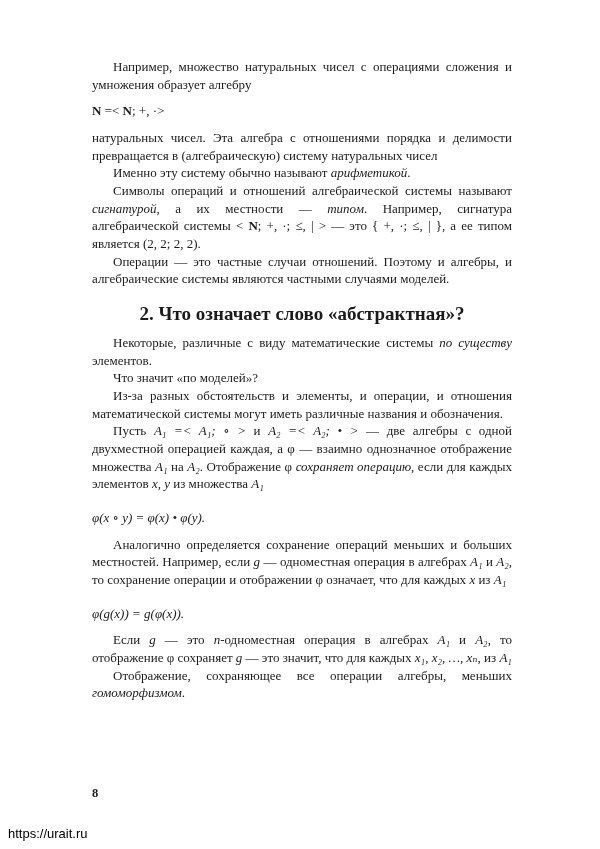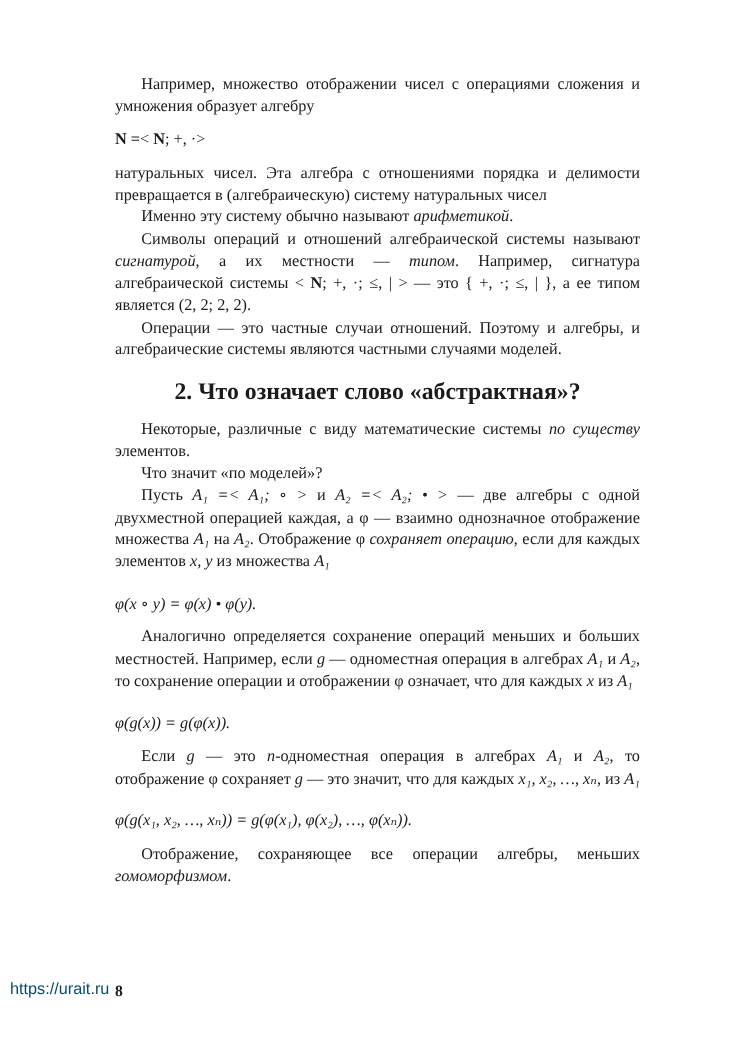--- a/index.html
+++ b/index.html
@@ -29,62 +29,62 @@
     font-weight: bold; font-size: 19px; text-indent: 0;
   }
   .r { font-style: normal; }
   .i, .fm { font-style: italic; margin-top: 16px; }
   .b { font-weight: bold; font-style: normal; }
   .page-num {
     position: absolute; left: 92px; top: 786px;
     font-weight: bold; font-size: 12.5px;
   }
   .watermark {
-    position: absolute; left: 8px; top: 783px;
+    position: absolute; left: 8px; top: 826px;
     font-family: "Liberation Sans", "DejaVu Sans", sans-serif;
-    font-size: 13px; color: #0c4a6e; text-align: right;
+    font-size: 13px; color: #000000; text-align: right;
   }
 </style>
 </head>
 <body>
 
 <div class="page">
   <div class="content">
 
-    <p class="para"><span class="r">Например, множество отображении чисел с операциями сложения и умножения образует алгебру</span></p>
+    <p class="para"><span class="r">Например, множество натуральных чисел с операциями сложения и умножения образует алгебру</span></p>
 
     <div class="formula"><span class="b">N</span><span class="r"> =&lt; </span><span class="b">N</span><span class="r">; +, ·&gt;</span></div>
 
     <p class="para cont"><span class="r">натуральных чисел. Эта алгебра с отношениями порядка и делимости превращается в (алгебраическую) систему натуральных чисел</span></p>
 
 
     <p class="para"><span class="r">Именно эту систему обычно называют </span><span class="i">арифметикой</span><span class="r">.</span></p>
 
     <p class="para"><span class="r">Символы операций и отношений алгебраической системы называют </span><span class="i">сигнатурой</span><span class="r">, а их местности — </span><span class="i">типом</span><span class="r">. Например, сигнатура алгебраической системы &lt; </span><span class="b">N</span><span class="r">; +, ·; ≤, | &gt; — это { +, ·; ≤, | }, а ее типом является (2, 2; 2, 2).</span></p>
 
     <p class="para"><span class="r">Операции — это частные случаи отношений. Поэтому и алгебры, и алгебраические системы являются частными случаями моделей.</span></p>
 
     <h2 class="heading">2. Что означает слово «абстрактная»?</h2>
 
     <p class="para"><span class="r">Некоторые, различные с виду математические системы </span><span class="i">по существу</span><span class="r"> элементов.</span></p>
 
     <p class="para"><span class="r">Что значит «по моделей»?</span></p>
 
+    <p class="para"><span class="r">Из-за разных обстоятельств и элементы, и операции, и отношения математической системы могут иметь различные названия и обозначения.</span></p>
 
     <p class="para"><span class="r">Пусть </span><span class="i">A₁ =&lt; A₁; ∘ &gt;</span><span class="r"> и </span><span class="i">A₂ =&lt; A₂; • &gt;</span><span class="r"> — две алгебры с одной двухместной операцией каждая, а φ — взаимно однозначное отображение множества </span><span class="i">A₁</span><span class="r"> на </span><span class="i">A₂</span><span class="r">. Отображение φ </span><span class="i">сохраняет операцию</span><span class="r">, если для каждых элементов </span><span class="i">x, y</span><span class="r"> из множества </span><span class="i">A₁</span></p>
 
     <div class="formula fm">φ(x ∘ y) = φ(x) • φ(y).</div>
 
     <p class="para"><span class="r">Аналогично определяется сохранение операций меньших и больших местностей. Например, если </span><span class="i">g</span><span class="r"> — одноместная операция в алгебрах </span><span class="i">A₁</span><span class="r"> и </span><span class="i">A₂</span><span class="r">, то сохранение операции и отображении φ означает, что для каждых </span><span class="i">x</span><span class="r"> из </span><span class="i">A₁</span></p>
 
     <div class="formula fm">φ(g(x)) = g(φ(x)).</div>
 
     <p class="para"><span class="r">Если </span><span class="i">g</span><span class="r"> — это </span><span class="i">n</span><span class="r">-одноместная операция в алгебрах </span><span class="i">A₁</span><span class="r"> и </span><span class="i">A₂</span><span class="r">, то отображение φ сохраняет </span><span class="i">g</span><span class="r"> — это значит, что для каждых </span><span class="i">x₁, x₂, …, xₙ</span><span class="r">, из </span><span class="i">A₁</span></p>
 
-    <div class="formula fm">φ(g(x₁, x₂, …, xₙ)) = g(φ(x₁), φ(x₂), …, φ(xₙ)).</div>
 
     <p class="para"><span class="r">Отображение, сохраняющее все операции алгебры, меньших </span><span class="i">гомоморфизмом</span><span class="r">.</span></p>
 
   </div>
 
   <div class="page-num">8</div>
   <div class="watermark">https://urait.ru</div>
 </div>
 
 </body></html>

